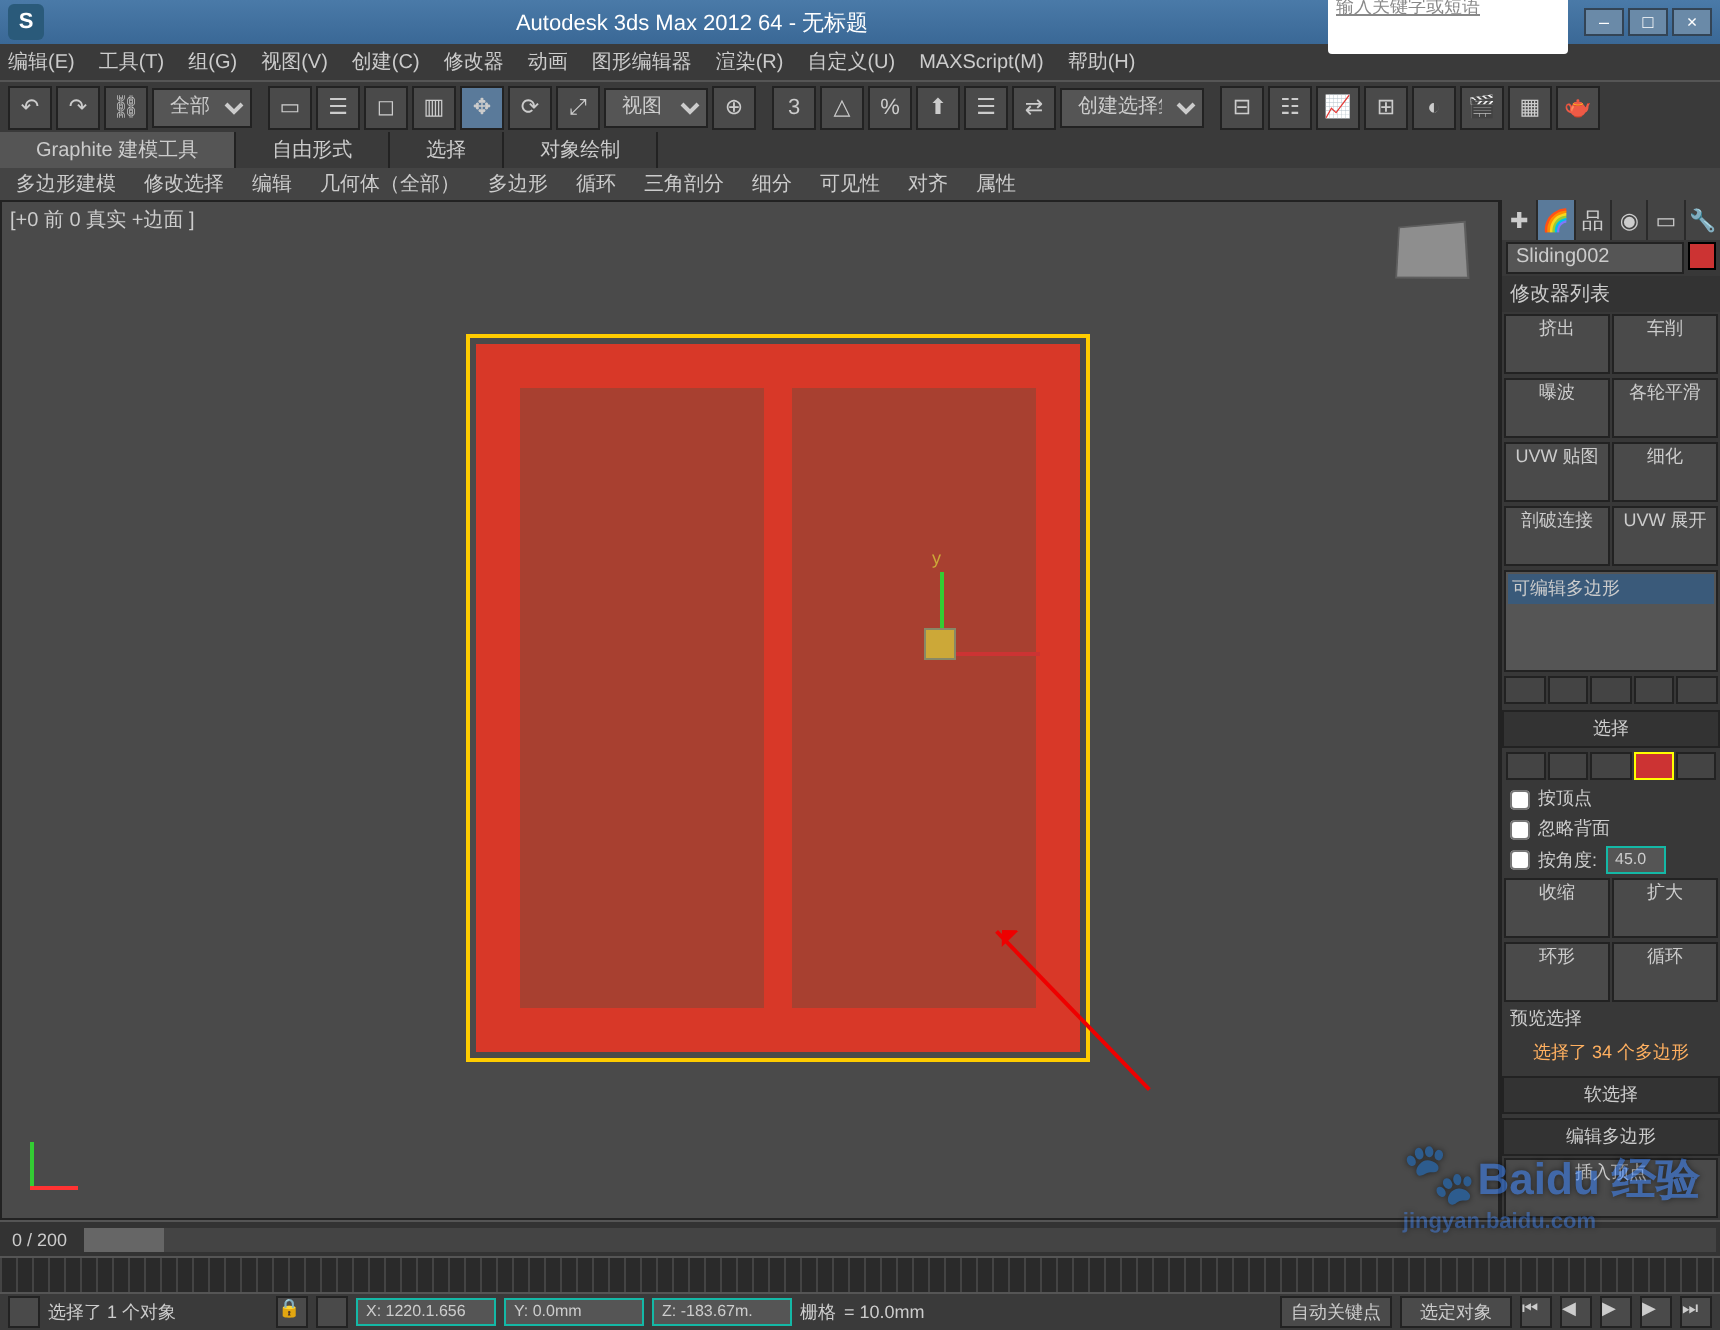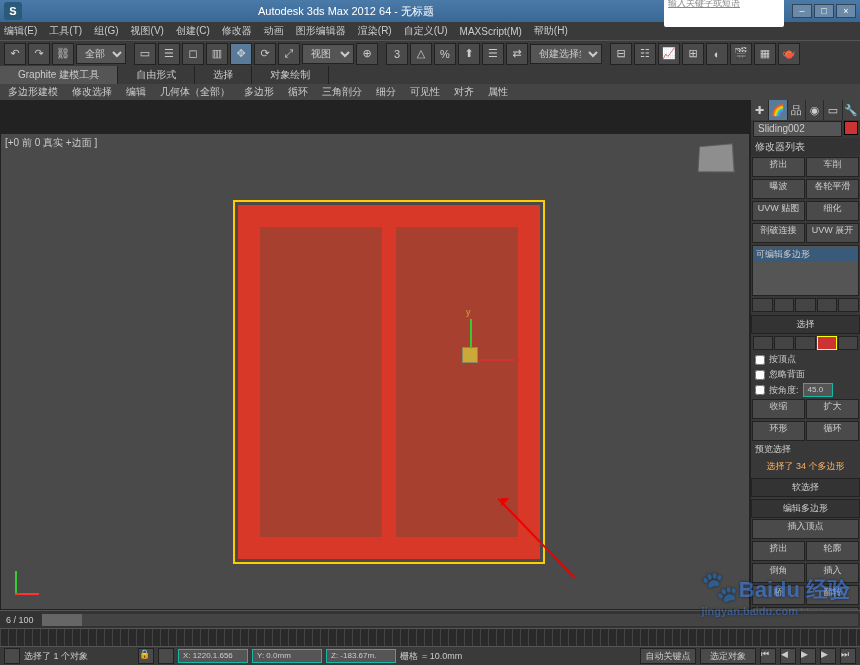--- a/index.html
+++ b/index.html
@@ -28,21 +28,21 @@
 .ribbon-tabs { height: 18px; background: #3a3a3a; display: flex; font-size: 10px; color: #ccc; }
 .ribbon-tabs span { padding: 2px 18px; border-right: 1px solid #222; }
 .ribbon-tabs span.active { background: #555; }
 .ribbon-sub { height: 16px; background: #444; display: flex; font-size: 10px; color: #ccc; gap: 2px; padding: 0 2px; }
 .ribbon-sub span { padding: 1px 6px; }
 
 
 .main { display: flex; height: 510px; }
 
 
-.viewport { flex: 1; background: #4a4a4a; position: relative; border: 1px solid #222; margin-top: 33px; }
+.viewport { flex: 1; background: #4a4a4a; position: relative; border: 1px solid #222; }
 .vplabel { position: absolute; top: 2px; left: 4px; font-size: 10px; color: #ccc; }
 .viewcube { position: absolute; top: 10px; right: 16px; width: 36px; height: 28px; background: #aaa; border: 1px solid #666; transform: perspective(60px) rotateX(12deg) rotateY(-12deg); opacity: .7; }
 .axis { position: absolute; bottom: 14px; left: 14px; width: 30px; height: 30px; }
 .axis::before { content:""; position:absolute; bottom:0; left:0; width:2px; height:24px; background:#3c3; }
 .axis::after { content:""; position:absolute; bottom:0; left:0; width:24px; height:2px; background:#f33; }
 
 
 .door { position: absolute; left: 232px; top: 66px; width: 312px; height: 364px; border: 2px solid #ffcc00; }
 .door-outer { position:absolute; inset:3px; border:10px solid #d83828; background:#d83828; }
 .door-inner { position:absolute; inset:10px; display:flex; gap:10px; }
@@ -71,21 +71,21 @@
 .mod-btns { display:flex; gap:1px; padding:1px; }
 .mod-btns span { flex:1; height:14px; background:#444; border:1px solid #222; }
 .rollout-hd { background:#333; text-align:center; padding:2px 0; border:1px solid #222; margin-top:2px; font-size:9px; }
 .sub-sel { display:flex; gap:1px; padding:2px; }
 .sub-sel span { flex:1; height:14px; background:#444; border:1px solid #222; }
 .sub-sel span.on { background:#c33; border-color:#ff0; }
 .chk { display:flex; align-items:center; gap:4px; padding:1px 4px; font-size:9px; }
 .chk input { width:10px; height:10px; }
 .panel-txt { text-align:center; font-size:9px; color:#ffb060; padding:3px 0; }
 .btn-row { display:flex; gap:1px; padding:1px; }
-.btn-row span { flex:1; height:20px; background:#4a4a4a; border:1px solid #222; text-align:center; line-height:13px; font-size:9px; }
+.btn-row span { flex:1; height:30px; background:#4a4a4a; border:1px solid #222; text-align:center; line-height:13px; font-size:9px; }
 .scroll-area { flex:1; overflow:hidden; }
 
 
 .timeline { height:18px; background:#333; display:flex; align-items:center; font-size:9px; color:#ccc; border-top:1px solid #555; }
 .timeline .slider { flex:1; height:12px; background:#444; margin:0 2px; position:relative; }
 .timeline .slider::before { content:""; position:absolute; left:0; width:40px; height:100%; background:#666; }
 .track { height:18px; background:#2a2a2a; border-top:1px solid #555; position:relative; }
 .track .ticks { position:absolute; inset:0; background:repeating-linear-gradient(90deg,#444 0,#444 1px,transparent 1px,transparent 8px); }
 
 
@@ -299,21 +299,21 @@
         </div>
       <div class="btn-row">
           <span>从边旋转</span>
         </div>
 
     </div>
   </div>
 </div>
 
 <div class="timeline">
-  <span style="padding:0 6px">6 / 100</span>
+  <span style="padding:0 6px">0 / 200</span>
   <div class="slider"></div>
 </div>
 <div class="track">
     <div class="ticks"></div>
   </div>
 
 <div class="status">
   <div class="status-row">
     <div class="sbtn"></div>
     <span style="min-width:110px">选择了 1 个对象</span>

